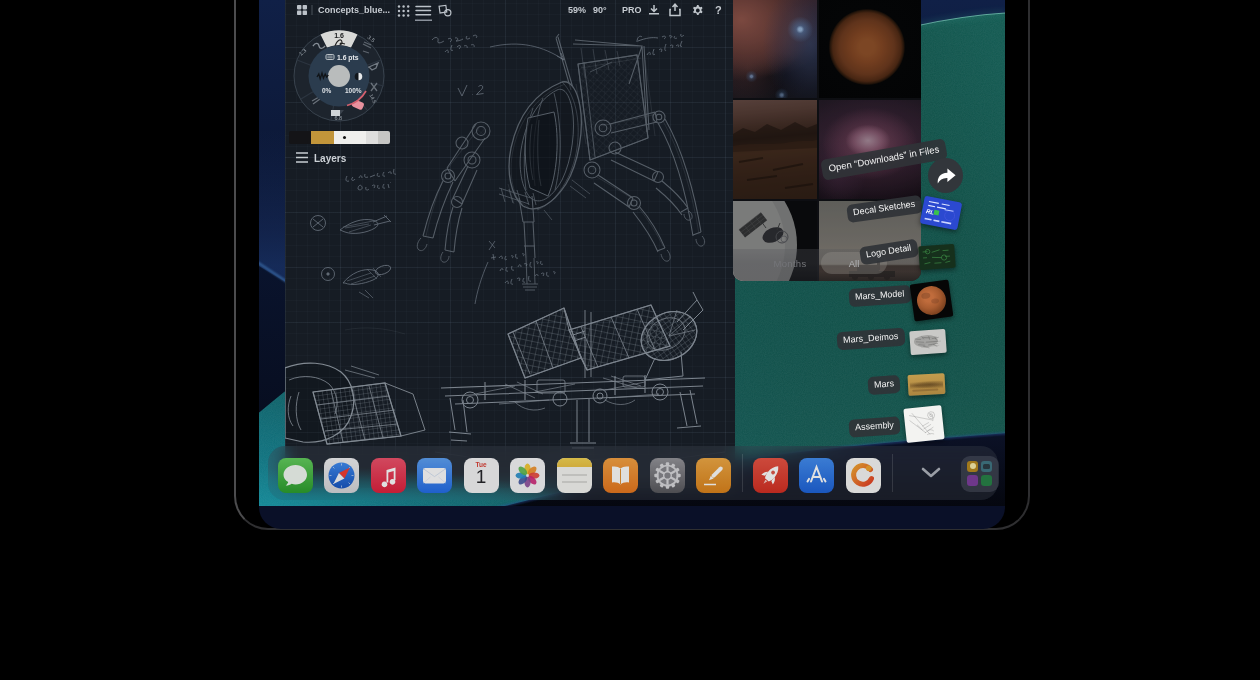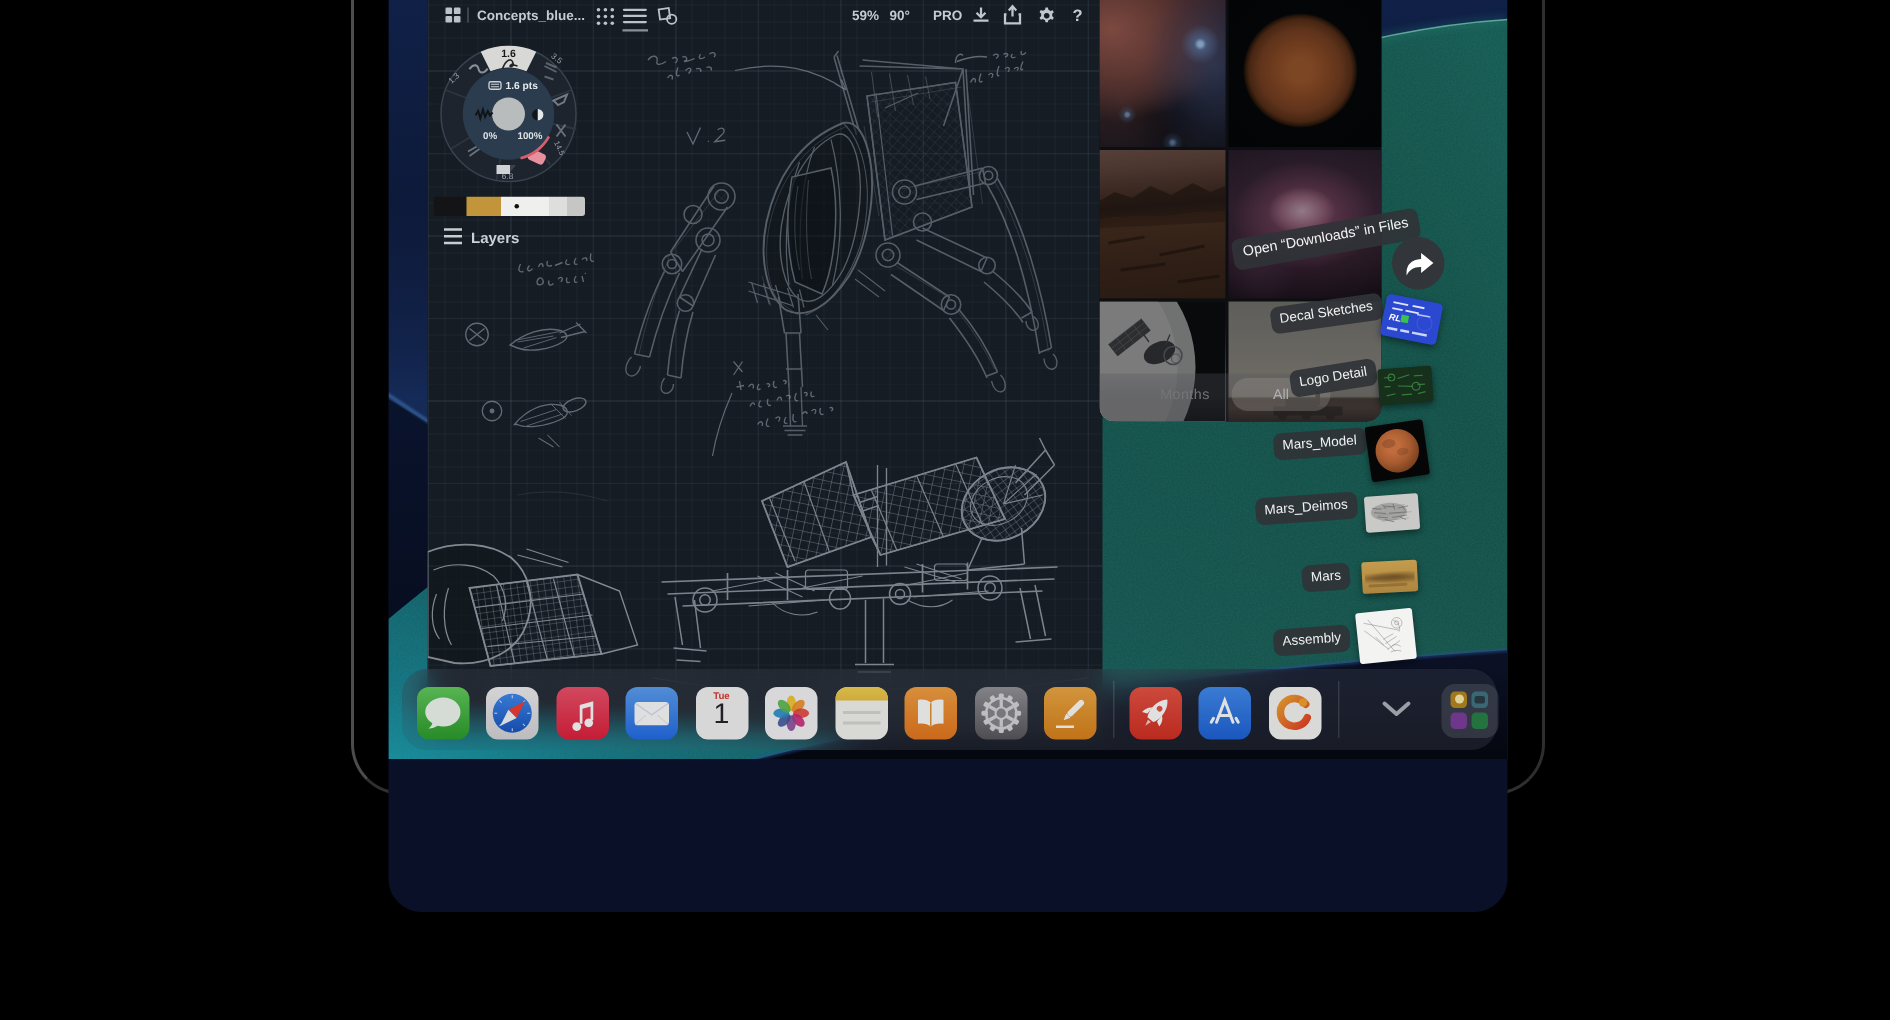--- a/index.html
+++ b/index.html
@@ -1,21 +1,21 @@
 <!DOCTYPE html>
 <html><head>
 <meta charset="utf-8">
 <style>
 html,body{margin:0;padding:0;background:#000;}
 *{box-sizing:border-box;font-family:"Liberation Sans",sans-serif;}
 #stage{position:relative;width:1260px;height:680px;background:#000;overflow:hidden;}
 #device{position:absolute;left:234px;top:-80px;width:796px;height:610px;background:#000;
  border-left:2px solid #4c4c4e;border-right:2px solid #2e2e30;border-bottom:2px solid #2f2f31;
  border-radius:0 0 34px 34px;}
-#screen{position:absolute;left:259px;top:0;width:746px;height:608px;border-radius:0 0 22px 22px;overflow:hidden;background:#0a1028;padding-left:15px;}
+#screen{position:absolute;left:259px;top:0;width:746px;height:529px;border-radius:0 0 22px 22px;overflow:hidden;background:#0a1028;padding-left:15px;}
 
 #canvasApp{position:absolute;left:26px;top:0;width:450px;height:488px;background:#161c24;border-radius:0 0 8px 8px;overflow:hidden;}
 #grid{position:absolute;inset:0;
 background-image:
  repeating-linear-gradient(0deg,rgba(170,200,230,0.055) 0 1px,transparent 1px 55px),
  repeating-linear-gradient(90deg,rgba(170,200,230,0.055) 0 1px,transparent 1px 55px),
  repeating-linear-gradient(0deg,rgba(170,200,230,0.024) 0 1px,transparent 1px 11px),
  repeating-linear-gradient(90deg,rgba(170,200,230,0.024) 0 1px,transparent 1px 11px);}
 
 #photosApp{position:absolute;left:474px;top:0;width:188px;height:281px;border-radius:0 0 10px 10px;overflow:hidden;background:#101014;}

